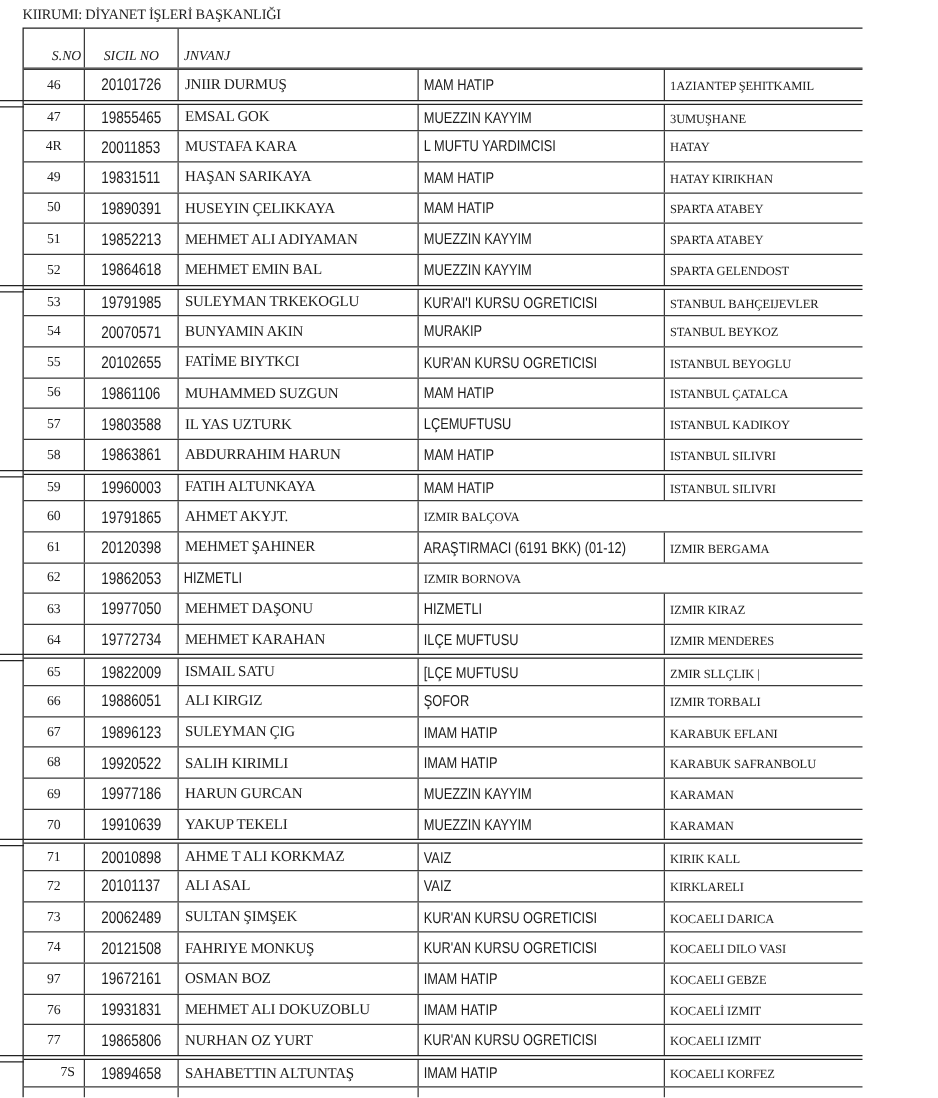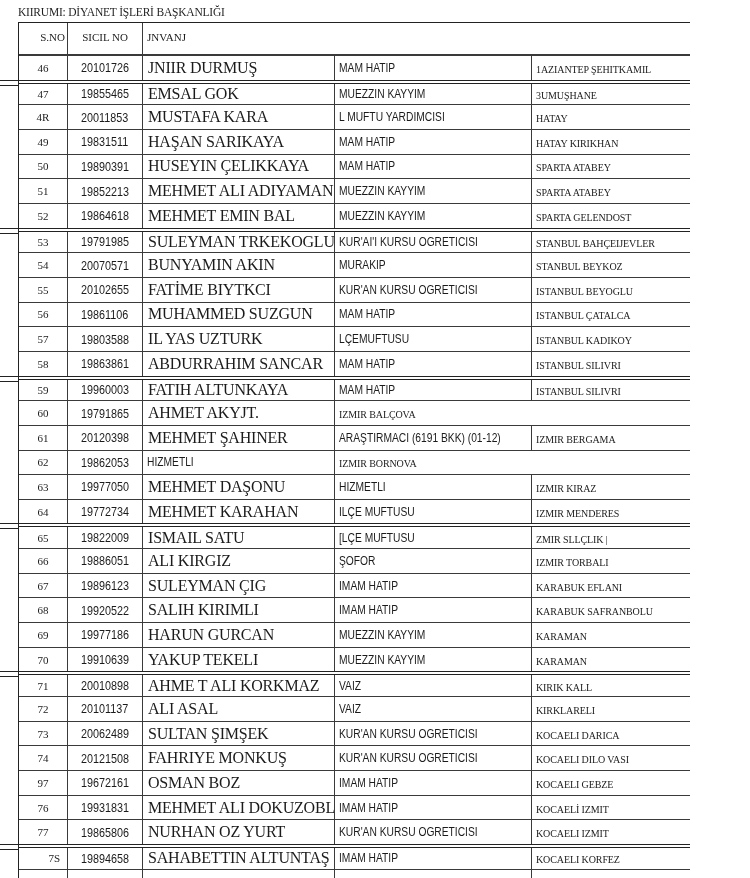--- a/index.html
+++ b/index.html
@@ -68,34 +68,34 @@
     border-top:1.4px solid var(--line);
   }
   .cell{
     display:flex;
     align-items:center;
     border-right:1.3px solid var(--line);
     overflow:hidden;
     white-space:nowrap;
   }
   .cell:last-child{border-right:none;}
-  .hdr .cell{align-items:center;padding-bottom:3px;font-size:11px;}
+  .hdr .cell{align-items:flex-end;padding-bottom:3px;font-size:11px;font-style:italic;}
   .hdr .c-sno{justify-content:flex-end;padding-right:2px;}
   .hdr .c-sicil{justify-content:center;}
   .hdr .c-name,.hdr .c-unvan,.hdr .c-gorev{padding-left:4px;}
   .c-sno{justify-content:center;font-size:11px;}
   .c-sno.shift-right{justify-content:flex-end;padding-right:7px;}
   .c-sicil{justify-content:center;}
   .sicil-txt{
     font-family:"Liberation Sans","DejaVu Sans",sans-serif;
     font-size:13.5px;
     display:inline-block;
     transform:scaleX(0.8);
   }
-  .c-name{padding-left:5px;font-size:16px;letter-spacing:-0.2px;}
+  .c-name{padding-left:5px;font-size:12px;letter-spacing:-0.2px;}
   .c-unvan{padding-left:4px;}
   .unvan-txt{
     font-family:"Liberation Sans","DejaVu Sans",sans-serif;
     font-size:12.5px;
     display:inline-block;
     transform:scaleX(0.82);
     transform-origin:left center;
   }
   .c-gorev{padding-left:4px;font-size:10px;letter-spacing:-0.1px;padding-top:3px;}
 </style>
@@ -324,21 +324,21 @@
           </div>
         </div>
         <div class="row">
           <div class="cell c-sno">
             <span>58</span>
           </div>
           <div class="cell c-sicil">
             <span class="sicil-txt">19863861</span>
           </div>
           <div class="cell c-name">
-            <span>ABDURRAHIM SANCAR</span>
+            <span>ABDURRAHIM HARUN</span>
           </div>
           <div class="cell c-unvan">
             <span class="unvan-txt">MAM HATIP</span>
           </div>
           <div class="cell c-gorev">
             <span>ISTANBUL SILIVRI</span>
           </div>
         </div>
         <div class="row dbl">
           <div class="cell c-sno">

